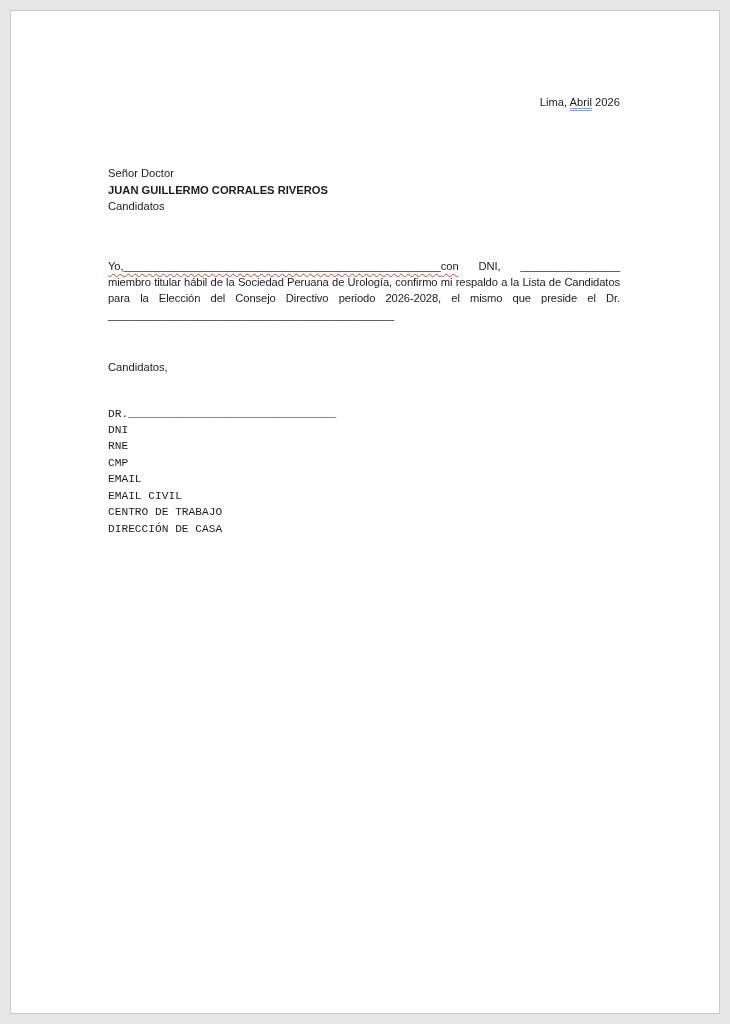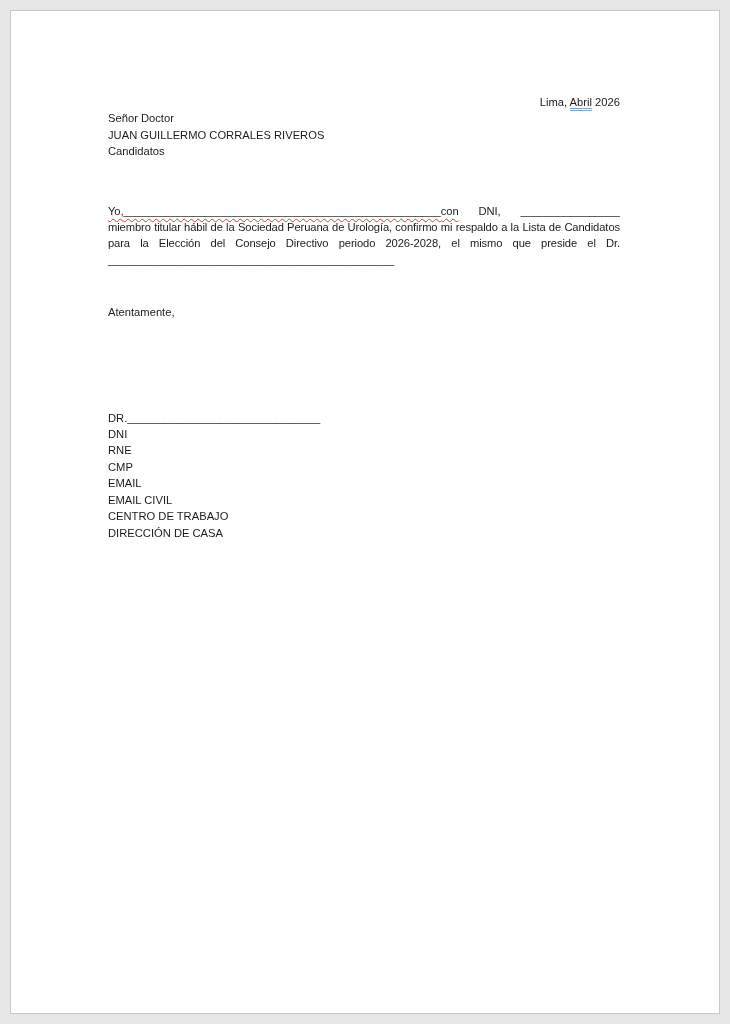--- a/index.html
+++ b/index.html
@@ -24,58 +24,58 @@
     padding-top: 83px;
     font-size: 11.2px;
     line-height: 16.4px;
     color: #1c1c1c;
   }
   .date-line { margin: 0; text-align: right; }
   .grammar-underline {
     border-bottom: 3px double #7ea3e0;
     padding-bottom: 0px;
   }
-  .recipient { }
+  .recipient { margin-top: 55px; }
   .recipient div { white-space: nowrap; }
-  .recipient-name { font-weight: 400; }
+  .recipient-name { font-weight: 700; }
   .body-par {
     margin: 43px 0 0 0;
     text-align: justify;
     letter-spacing: -0.1px;
   }
   .squiggle {
     text-decoration: underline;
     text-decoration-style: wavy;
     text-decoration-color: #dd3b2f;
     text-decoration-thickness: 1px;
     text-underline-offset: 3px;
     text-decoration-skip-ink: none;
   }
   .blank { letter-spacing: 0; }
   .closing { margin-top: 36px; }
-  .signature { margin-top: 89px; }
+  .signature { margin-top: 30px; font-family: Liberation Mono, monospace; }
   .signature div { white-space: nowrap; }
 </style>
 </head>
 <body>
 
 <div class="page">
   <div class="content">
 
     <p class="date-line"><span>Lima,</span> <span class="grammar-underline">Abril</span> <span>2026</span></p>
 
     <div class="recipient">
       <div>Señor Doctor</div>
       <div class="recipient-name">JUAN GUILLERMO CORRALES RIVEROS</div>
       <div>Candidatos</div>
     </div>
 
     <p class="body-par"><span class="squiggle"><span>Yo,</span><span class="blank">___________________________________________________</span><span>con</span></span> <span>DNI,</span> <span class="blank">________________</span> <span>miembro titular hábil de la Sociedad Peruana de Urología, confirmo mi respaldo a la Lista de Candidatos para la Elección del Consejo Directivo periodo 2026-2028, el mismo que preside el</span> <span>Dr.</span> <span class="blank">______________________________________________</span></p>
 
-    <div class="closing">Atentamente,</div>
+    <div class="closing">Candidatos,</div>
 
     <div class="signature">
       <div><span>DR.</span><span class="blank">_______________________________</span></div>
       <div>DNI</div>
       <div>RNE</div>
       <div>CMP</div>
       <div>EMAIL</div>
       <div>EMAIL CIVIL</div>
       <div>CENTRO DE TRABAJO</div>
       <div>DIRECCIÓN DE CASA</div>

